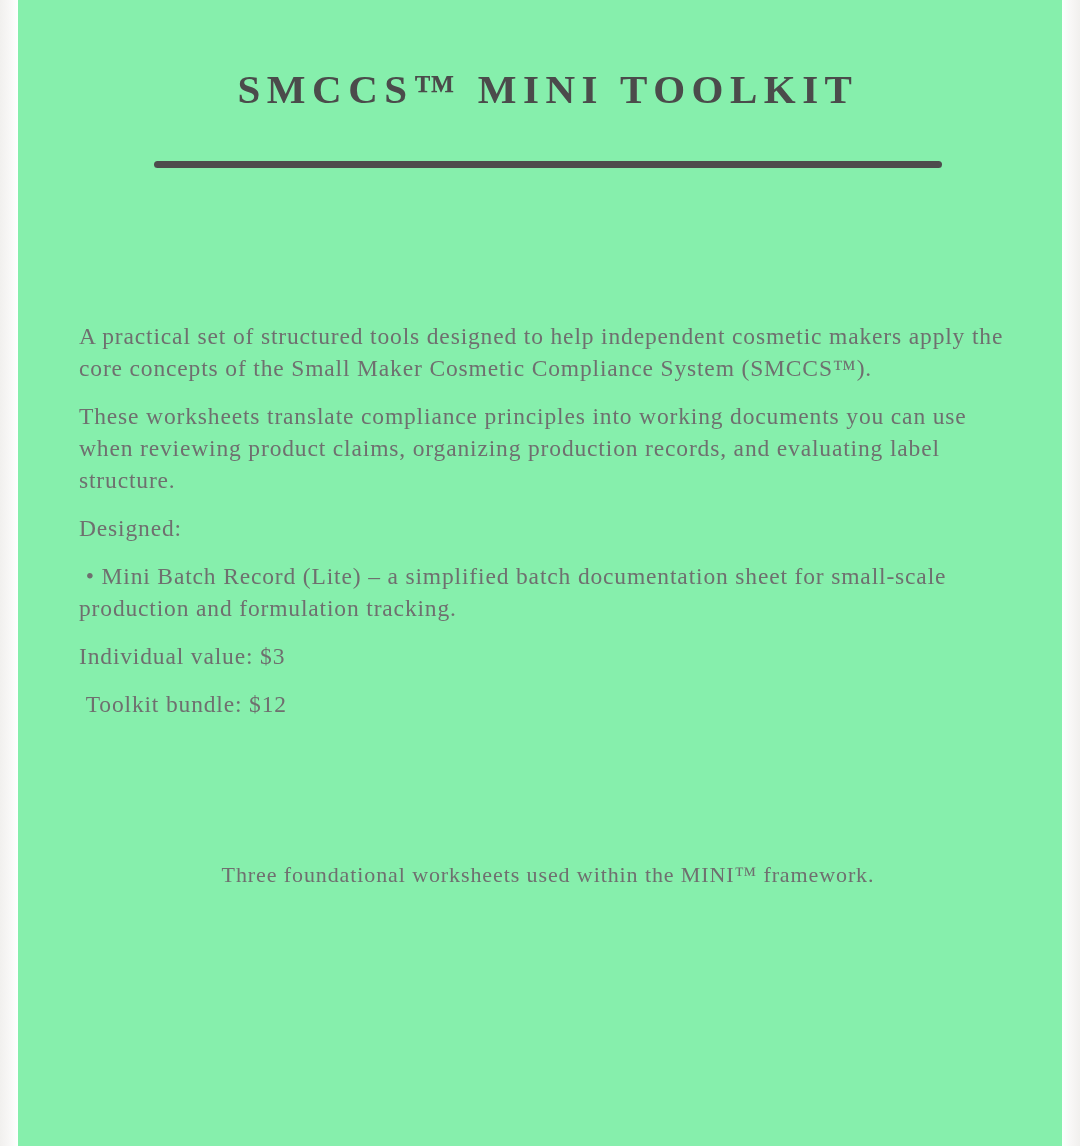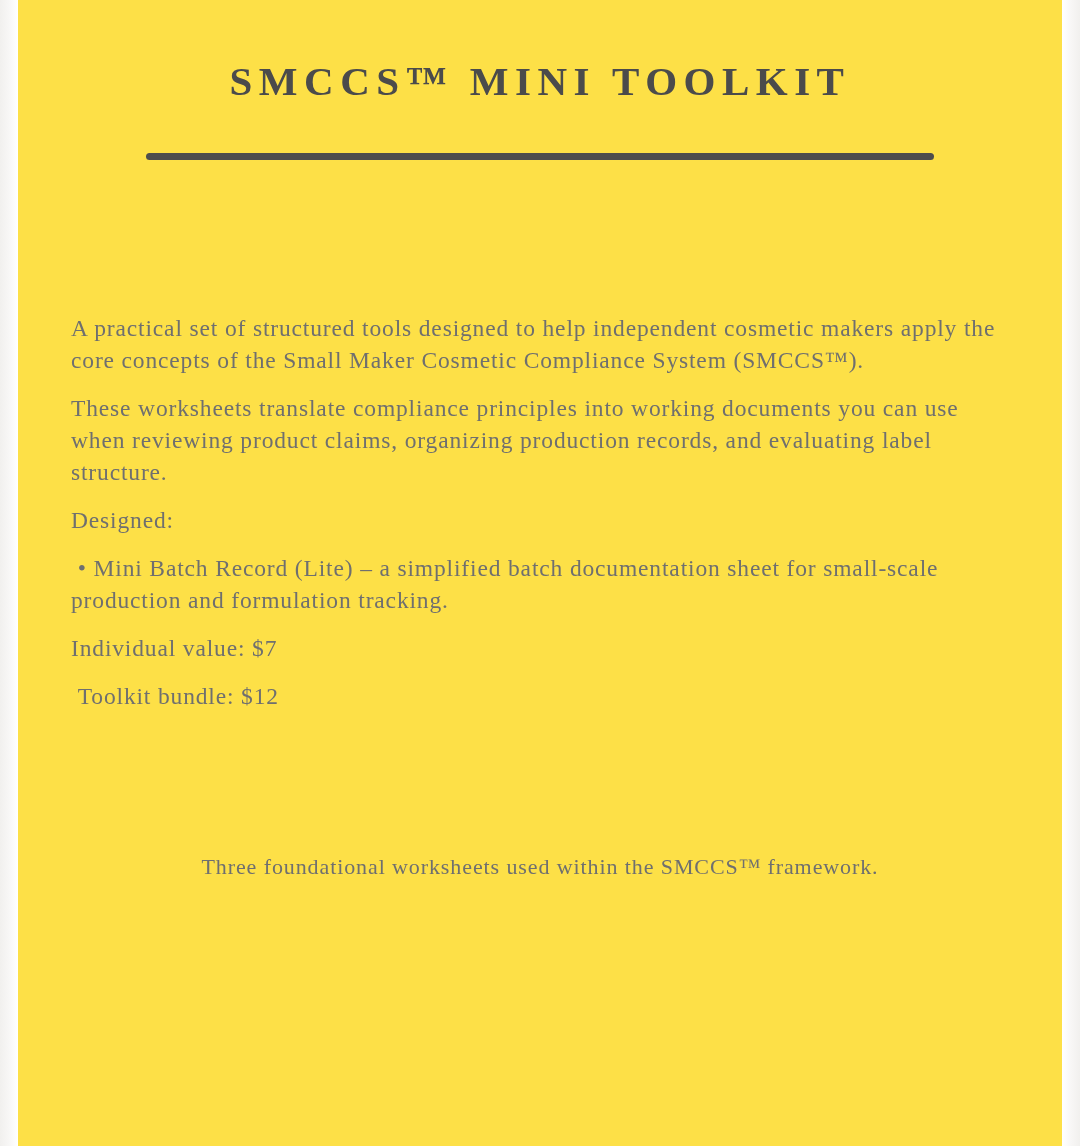--- a/index.html
+++ b/index.html
@@ -14,22 +14,22 @@
     font-family: "Liberation Serif", "DejaVu Serif", serif;
     overflow: hidden;
   }
 
   
   .page {
     position: relative;
     box-sizing: border-box;
     width: 1080px;
     height: 1146px;
-    background: #fde047;
-    padding: 0;
+    background: #86efac;
+    padding: 8px;
   }
   .edge-shadow-left {
     position: absolute;
     top: 0;
     left: 0;
     width: 18px;
     height: 100%;
     background: linear-gradient(to right, #f1f0ee 0%, #f7f6f5 45%, #ffffff 100%);
     pointer-events: none;
   }
@@ -131,22 +131,22 @@
 
     <div class="divider-wrap">
       <div class="divider"></div>
     </div>
 
     <div class="body-block">
       <p class="body-line">A practical set of structured tools designed to help independent cosmetic makers apply the core concepts of the Small Maker Cosmetic Compliance System (SMCCS™).</p>
       <p class="body-line">These worksheets translate compliance principles into working documents you can use when reviewing product claims, organizing production records, and evaluating label structure.</p>
       <p class="body-line">Designed:</p>
       <p class="body-line"> • Mini Batch Record (Lite) – a simplified batch documentation sheet for small-scale production and formulation tracking.</p>
-      <p class="body-line">Individual value: $7</p>
+      <p class="body-line">Individual value: $3</p>
       <p class="body-line"> Toolkit bundle: $12</p>
     </div>
 
     <div class="caption-block">
-      <p class="caption">Three foundational worksheets used within the SMCCS™ framework.</p>
+      <p class="caption">Three foundational worksheets used within the MINI™ framework.</p>
     </div>
 
   </div>
 </div>
 
 </body></html>

